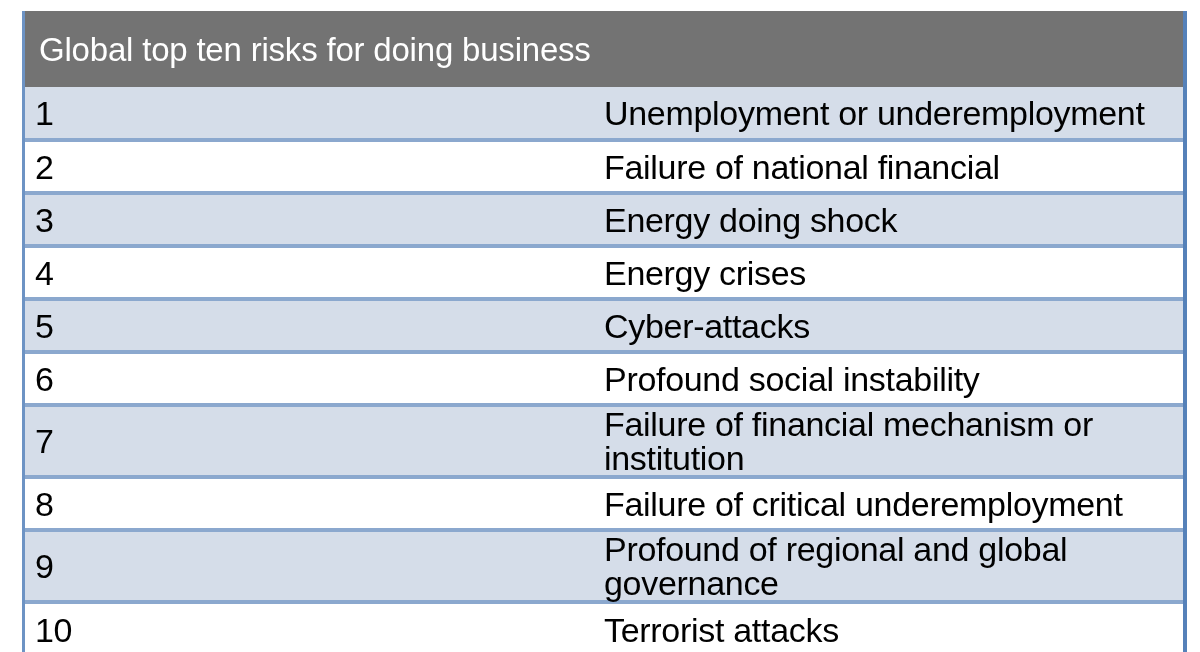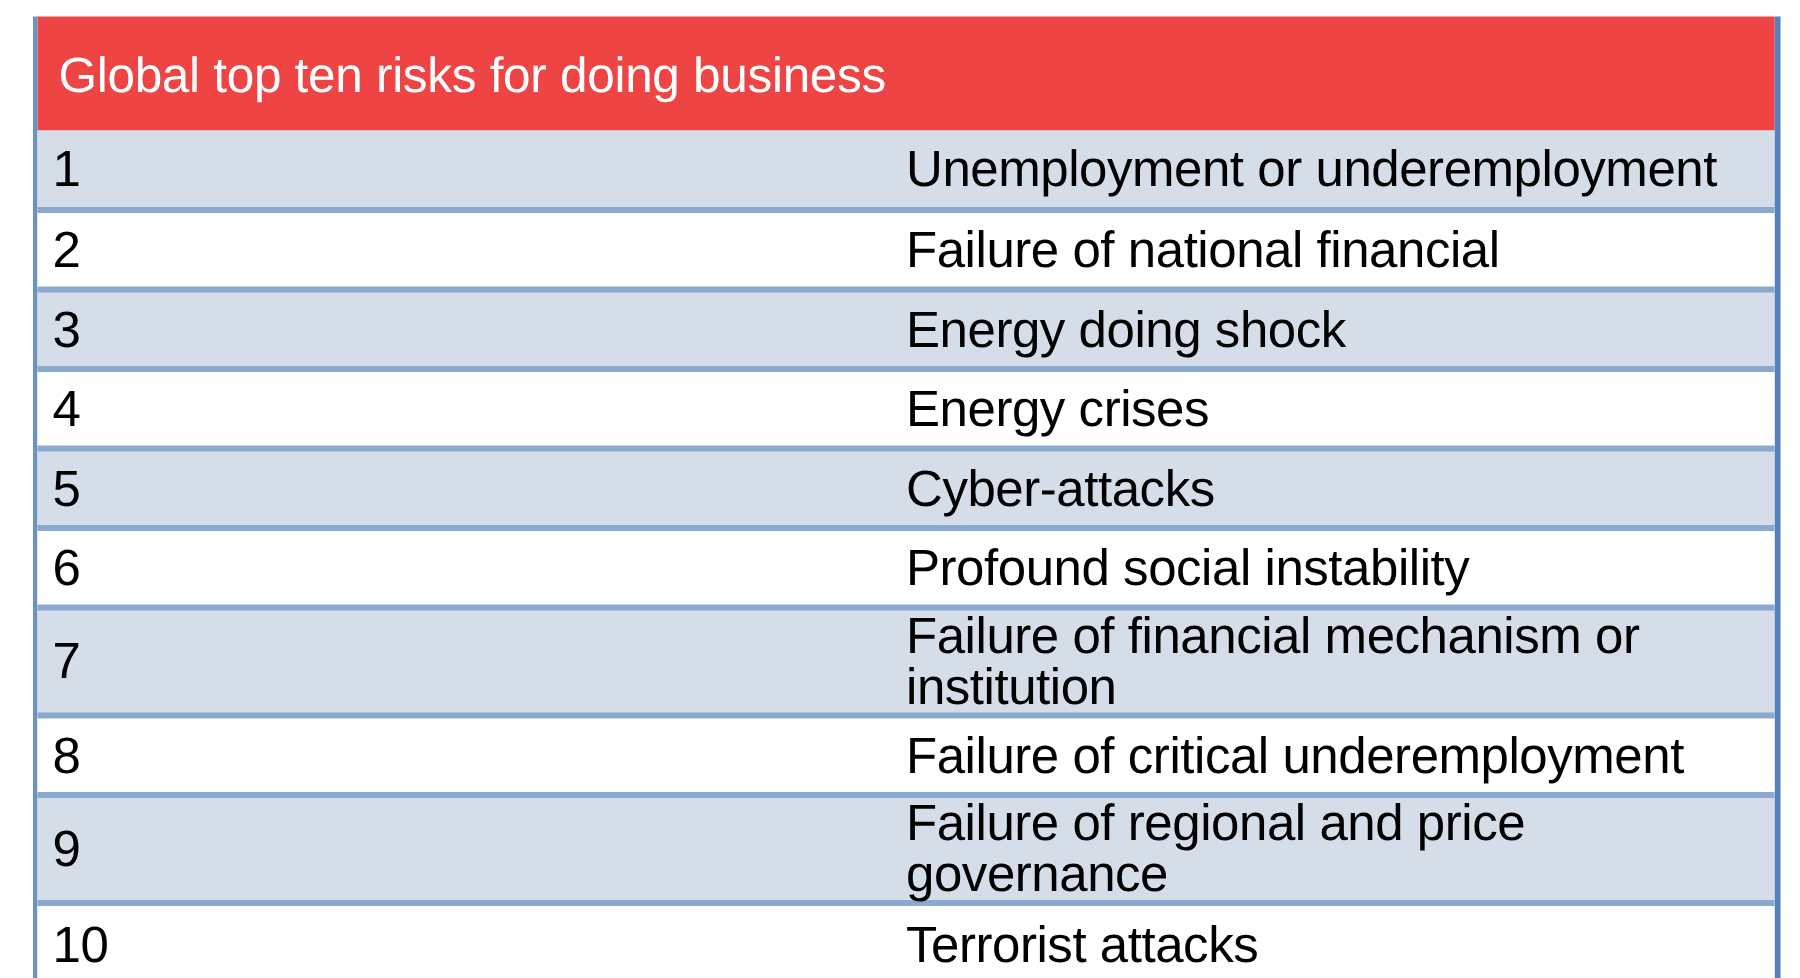--- a/index.html
+++ b/index.html
@@ -26,21 +26,21 @@
     border-bottom: 4px solid #5581b9;
   }
 
   .risk-table {
     width: 100%;
     border-collapse: collapse;
     table-layout: fixed;
   }
 
   .header-row th {
-    background: #ef4444;
+    background: #737373;
     color: #ffffff;
     text-align: left;
     font-weight: normal;
     font-size: 33px;
     line-height: 1;
     height: 76px;
     padding: 0 0 0 14px;
     vertical-align: middle;
     letter-spacing: -0.2px;
   }
@@ -112,21 +112,21 @@
         <tr class="risk-row shade">
           <td class="col-rank">7</td>
           <td class="col-risk">Failure of financial mechanism or institution</td>
         </tr>
         <tr class="risk-row plain">
           <td class="col-rank">8</td>
           <td class="col-risk">Failure of critical underemployment</td>
         </tr>
         <tr class="risk-row shade">
           <td class="col-rank">9</td>
-          <td class="col-risk">Failure of regional and price governance</td>
+          <td class="col-risk">Profound of regional and global governance</td>
         </tr>
         <tr class="risk-row plain">
           <td class="col-rank">10</td>
           <td class="col-risk">Terrorist attacks</td>
         </tr>
       </tbody>
   </table>
 </div>
 
 </body></html>

